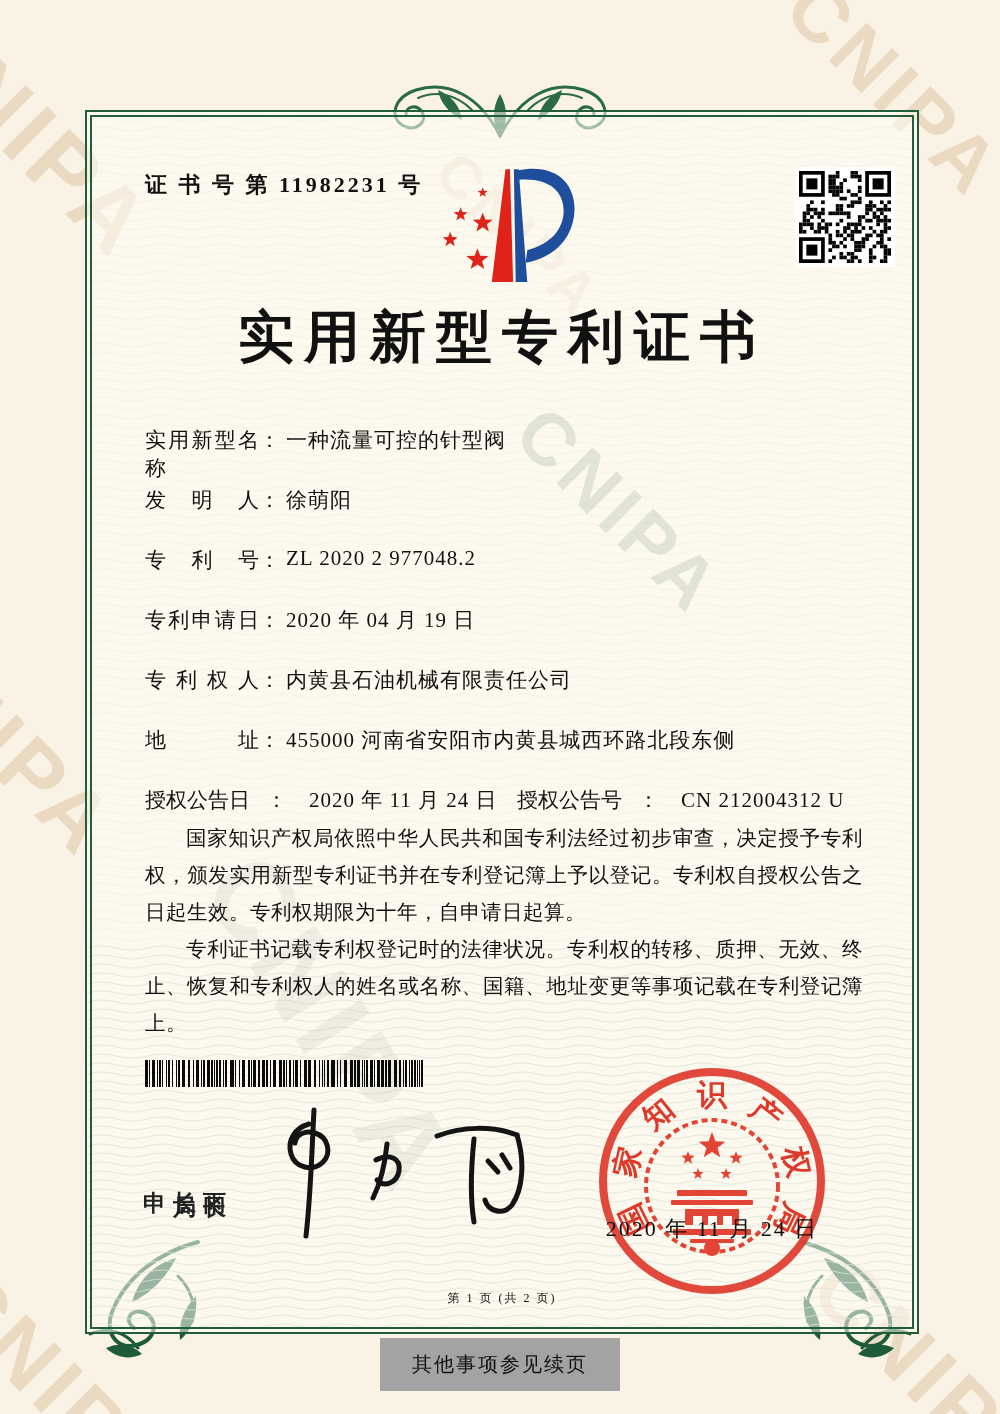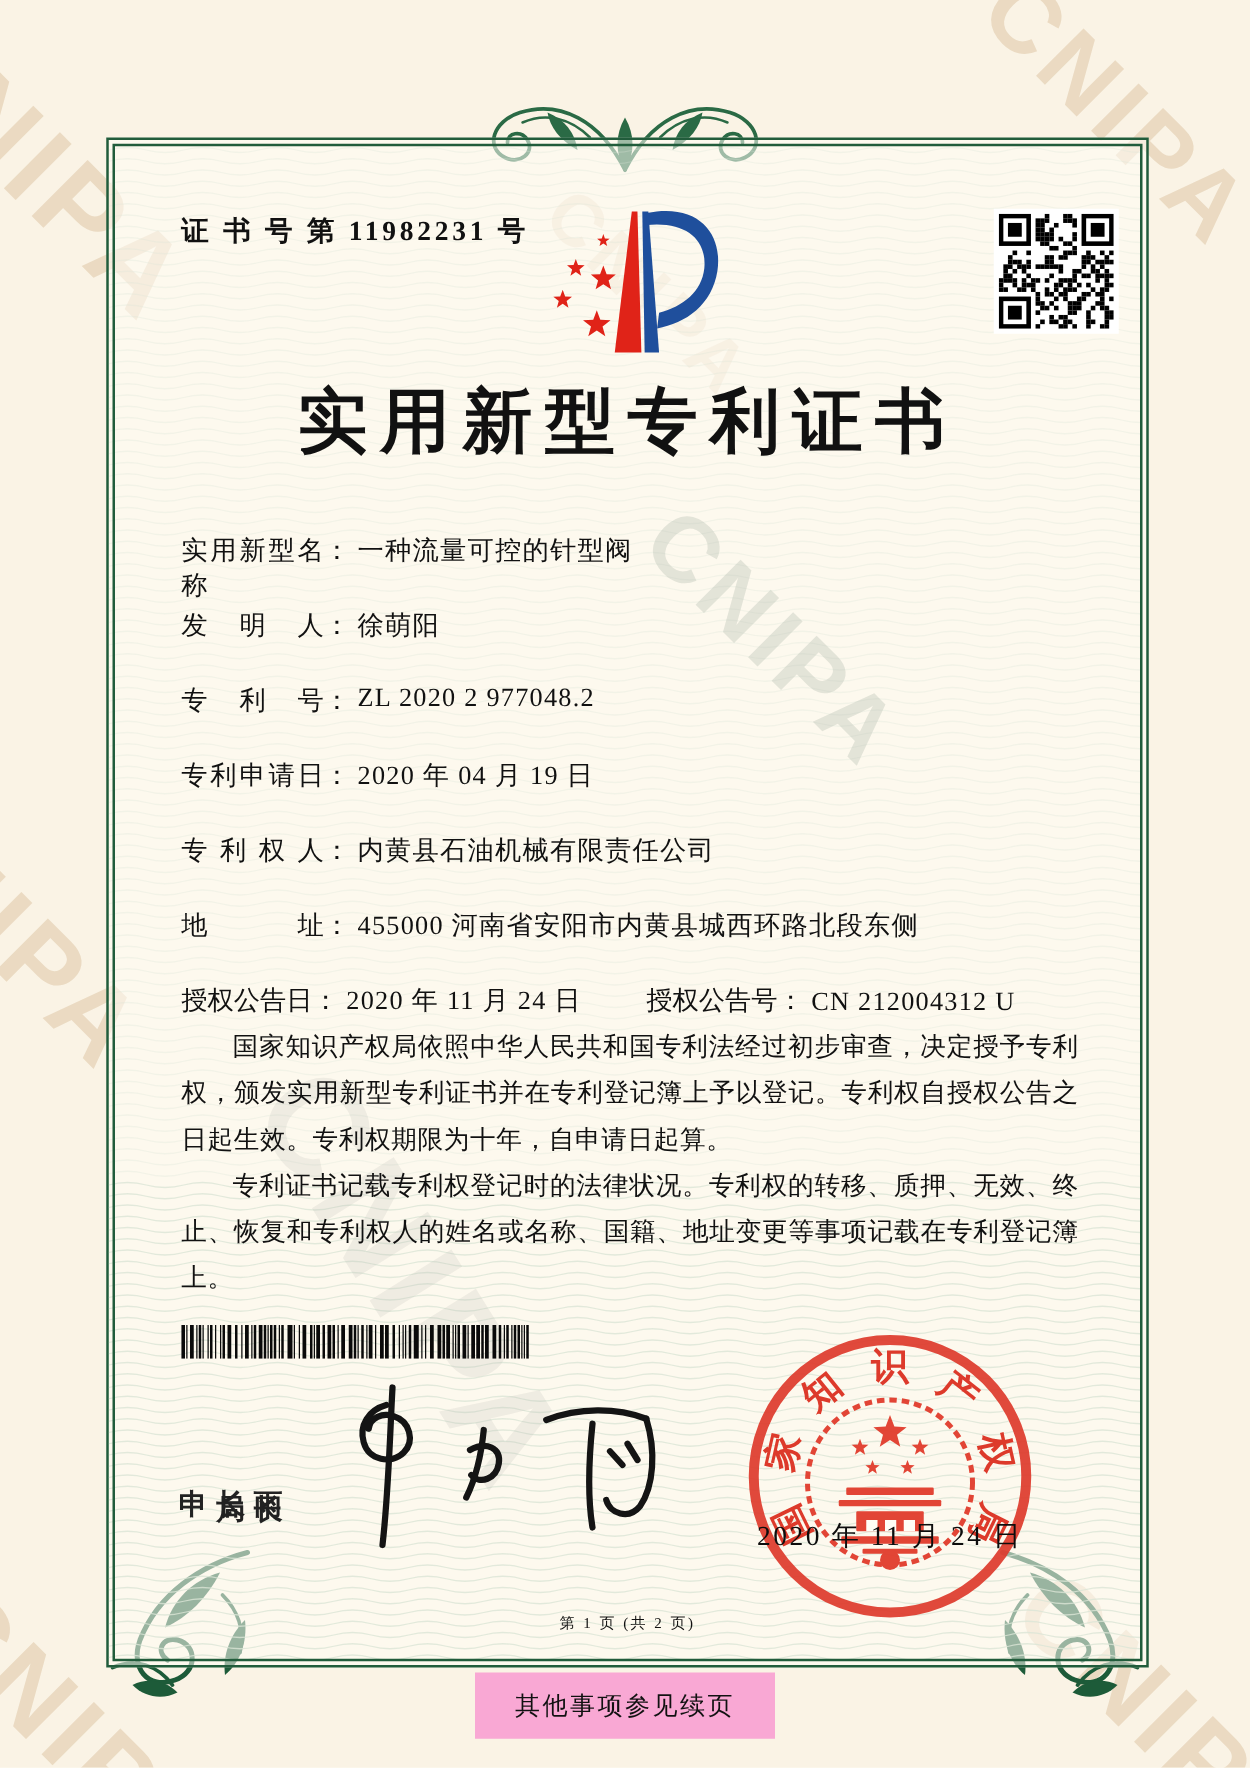--- a/index.html
+++ b/index.html
@@ -34,21 +34,21 @@
     font-size:56px;font-weight:bold;letter-spacing:10px;
   }
   #fields{position:absolute;left:58px;top:314px;width:740px;}
   .frow{height:60px;display:flex;align-items:flex-start;font-size:21px;position:relative;}
   .flabel{
     display:inline-block;width:114px;text-align:justify;text-align-last:justify;
     letter-spacing:0;
   }
   .fcolon{display:inline-block;}
   .fvalue{margin-left:6px;letter-spacing:1px;white-space:nowrap;}
-  .grant-group{display:flex;align-items:flex-end;}
+  .grant-group{display:flex;align-items:center;gap:16px;}
   .grant-right{position:absolute;left:372px;top:0;}
   #paragraphs{
     position:absolute;left:58px;top:708px;width:718px;
     font-size:20.5px;line-height:37px;text-align:justify;letter-spacing:.5px;
   }
   #paragraphs p{margin:0;text-indent:2em;}
   #barcode{position:absolute;left:58px;top:948px;}
   .director-line{
     position:absolute;left:56px;font-family:"Liberation Sans","DejaVu Sans",sans-serif;
     font-size:23px;font-weight:600;letter-spacing:7px;color:#222;
@@ -63,21 +63,21 @@
   }
   #seal-date{
     position:absolute;left:506px;top:1102px;width:238px;text-align:center;
     font-size:22px;letter-spacing:2px;color:#0d0d0d;
   }
   #page-footer{
     position:absolute;left:0;right:0;top:1178px;text-align:center;font-size:12px;letter-spacing:2px;
   }
   #continuation{
     position:absolute;left:50%;top:1338px;transform:translateX(-50%);
-    background:#f9a8d4;padding:13px 32px;font-size:20px;letter-spacing:2px;white-space:nowrap;
+    background:#a3a3a3;padding:13px 32px;font-size:20px;letter-spacing:2px;white-space:nowrap;
   }
   .ornament{position:absolute;pointer-events:none;}
 </style>
 </head>
 <body>
 
 <div class="wm" style="left:-45px;top:-15px;font-size:92px;">CNIPA</div>
 <div class="wm" style="left:832px;top:-38px;font-size:78px;">CNIPA</div>
 <div class="wm" style="left:-70px;top:600px;font-size:86px;">CNIPA</div>
 <div class="wm" style="left:-12px;top:1248px;font-size:86px;">CNIPA</div>

